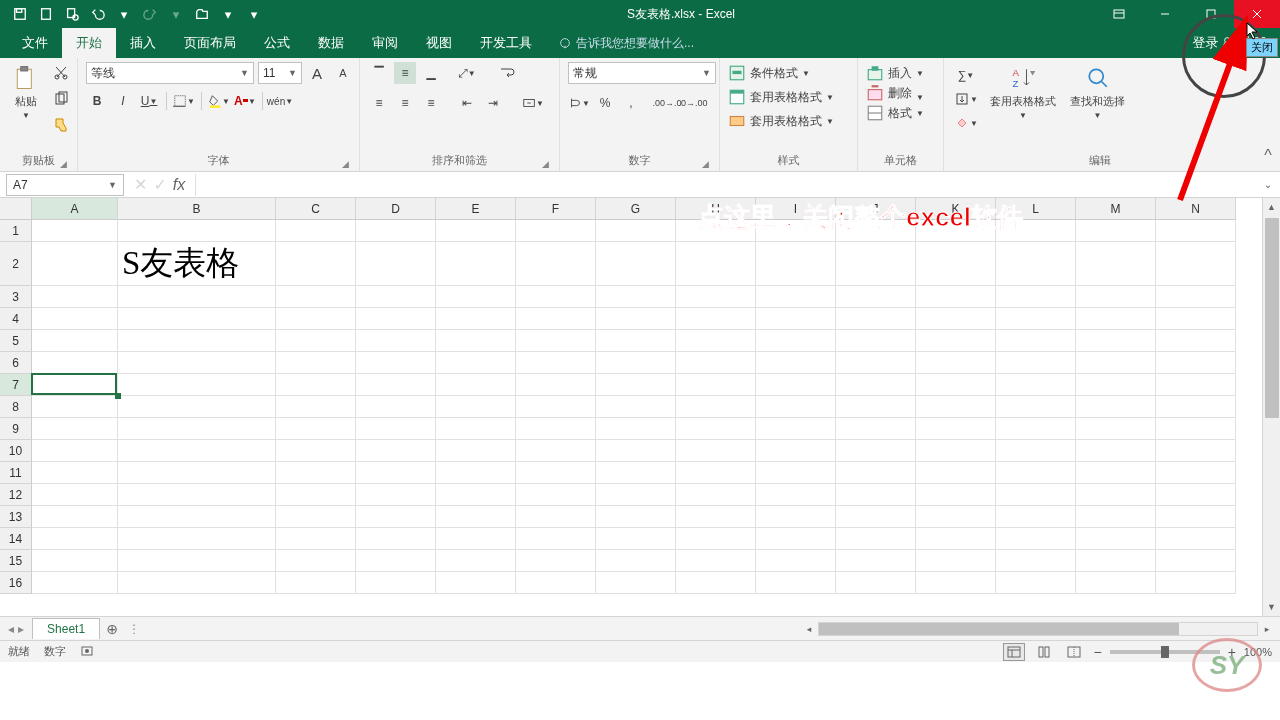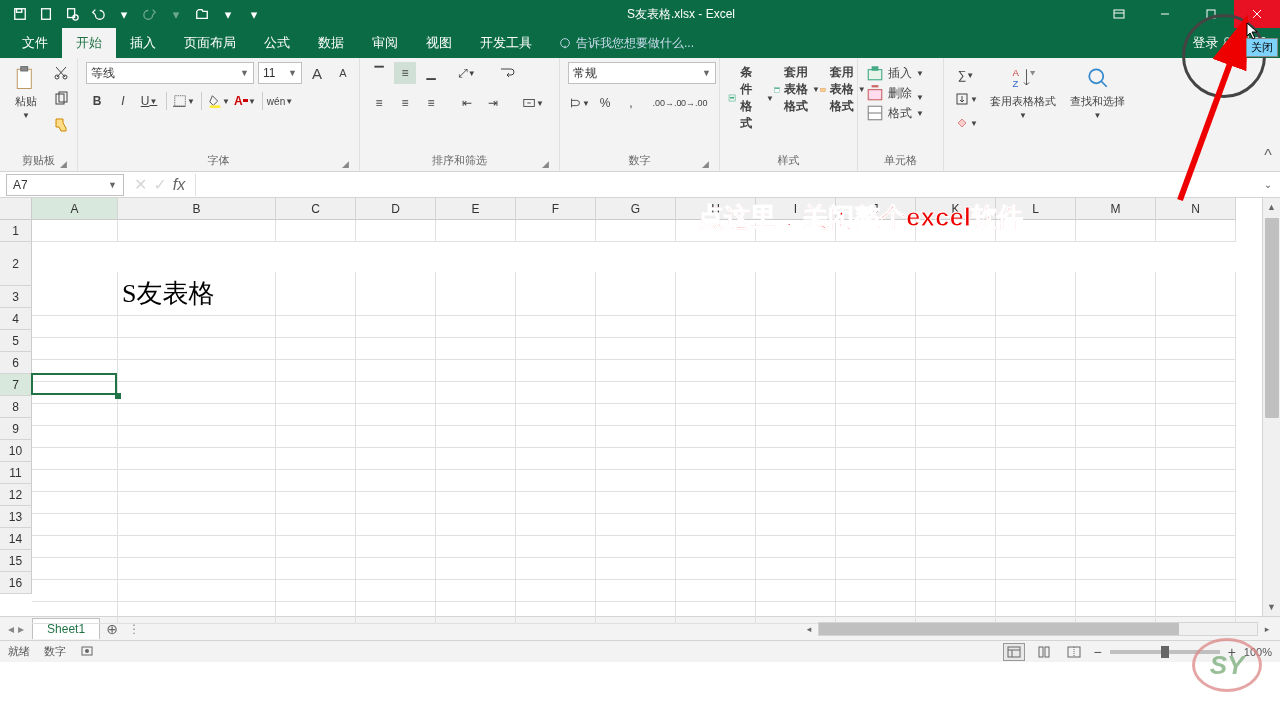--- a/index.html
+++ b/index.html
@@ -40,21 +40,21 @@
 .fbar-expand{width:24px;text-align:center;color:#666;font-size:10px;}
 .grid-area{position:relative;height:418px;display:flex;}
 .corner{width:32px;height:22px;background:#f0f0f0;border-right:1px solid #ccc;border-bottom:1px solid #ccc;position:absolute;left:0;top:0;}
 .colheads{position:absolute;left:32px;top:0;height:22px;display:flex;}
 .colhead{border-right:1px solid #d4d4d4;border-bottom:1px solid #ccc;background:#f0f0f0;font-size:12px;color:#333;display:flex;align-items:center;justify-content:center;}
 .rowheads{position:absolute;left:0;top:22px;width:32px;}
 .rowhead{height:22px;border-bottom:1px solid #d4d4d4;border-right:1px solid #ccc;background:#f0f0f0;font-size:12px;color:#333;display:flex;align-items:center;justify-content:center;}
 .cells{position:absolute;left:32px;top:22px;}
 .cellrow{display:flex;}
 .cell{height:22px;border-right:1px solid #e0e0e0;border-bottom:1px solid #e0e0e0;font-size:12px;display:flex;align-items:center;padding:0 4px;overflow:visible;white-space:nowrap;}
-.cell.tall{height:44px;font-size:26px;font-family:"SimSun";margin-top:30px;}
+.cell.tall{height:44px;font-size:33px;font-family:"SimSun";}
 .rowhead.tall{height:44px;}
 .colhead.sel,.rowhead.sel{background:#d8e8dc;}
 .selcell{position:absolute;border:2px solid #217346;pointer-events:none;}
 .selhandle{position:absolute;width:6px;height:6px;background:#217346;pointer-events:none;}
 .vscroll{width:18px;background:#f0f0f0;border-left:1px solid #d4d4d4;position:absolute;right:0;top:0;bottom:0;}
 .vscroll .up,.vscroll .dn{height:18px;display:flex;align-items:center;justify-content:center;font-size:9px;color:#666;}
 .vscroll .thumb{background:#c0c0c0;width:14px;margin:0 auto;border-radius:1px;}
 .sheetbar{height:24px;border-top:1px solid #d4d4d4;display:flex;align-items:center;background:#f3f3f3;font-size:12px;}
 .sheetnav{display:flex;gap:4px;padding:0 8px;color:#888;}
 .sheettab{padding:3px 14px;background:#fff;border:1px solid #c0c0c0;border-bottom:none;color:#217346;}
@@ -325,21 +325,21 @@
         <div class="sbtn">,</div>
         <div style="width:6px;"></div>
         <div class="sbtn" style="font-size:9px;">.00→.0</div>
         <div class="sbtn" style="font-size:9px;">.0→.00</div>
       </div>
     </div>
     <div class="group-label"><span>数字</span><span class="dlg">◢</span></div>
   </div>
 
   <div class="group" style="width:138px;">
-    <div class="group-body" style="gap:0;padding-top:2px;font-weight:bold;">
+    <div class="group-body" style="flex-direction:column;gap:6px;padding-top:2px;">
       <div class="hstack" style="font-size:12px;color:#444;">
           <svg width="18" height="18" viewBox="0 0 16 16">
             <rect x="2" y="2" width="12" height="12" fill="#e8f4ea" stroke="#4a8"></rect>
             <rect x="4" y="6" width="8" height="3" fill="#4a8"></rect>
           </svg>
           <span>条件格式</span>
           <span style="font-size:8px;">▼</span>
         </div>
       <div class="hstack" style="font-size:12px;color:#444;">
           <svg width="18" height="18" viewBox="0 0 16 16">
@@ -420,20 +420,21 @@
       </div>
       <div class="bigbtn">
         <svg viewBox="0 0 32 32">
             <circle cx="14" cy="14" r="8" fill="none" stroke="#38c" stroke-width="2"></circle>
             <line x1="20" y1="20" x2="26" y2="26" stroke="#38c" stroke-width="2"></line>
           </svg>
         <span>查找和选择</span>
           <span style="font-size:8px;">▼</span>
       </div>
     </div>
+    <div class="group-label"><span>编辑</span></div>
   </div>
   <div class="ribbon-collapse">^</div>
 </div>
 
 <div class="fbar">
   <div class="namebox">
       <span>A7</span>
       <span class="arr">▼</span>
     </div>
   <div class="fx-btns">

